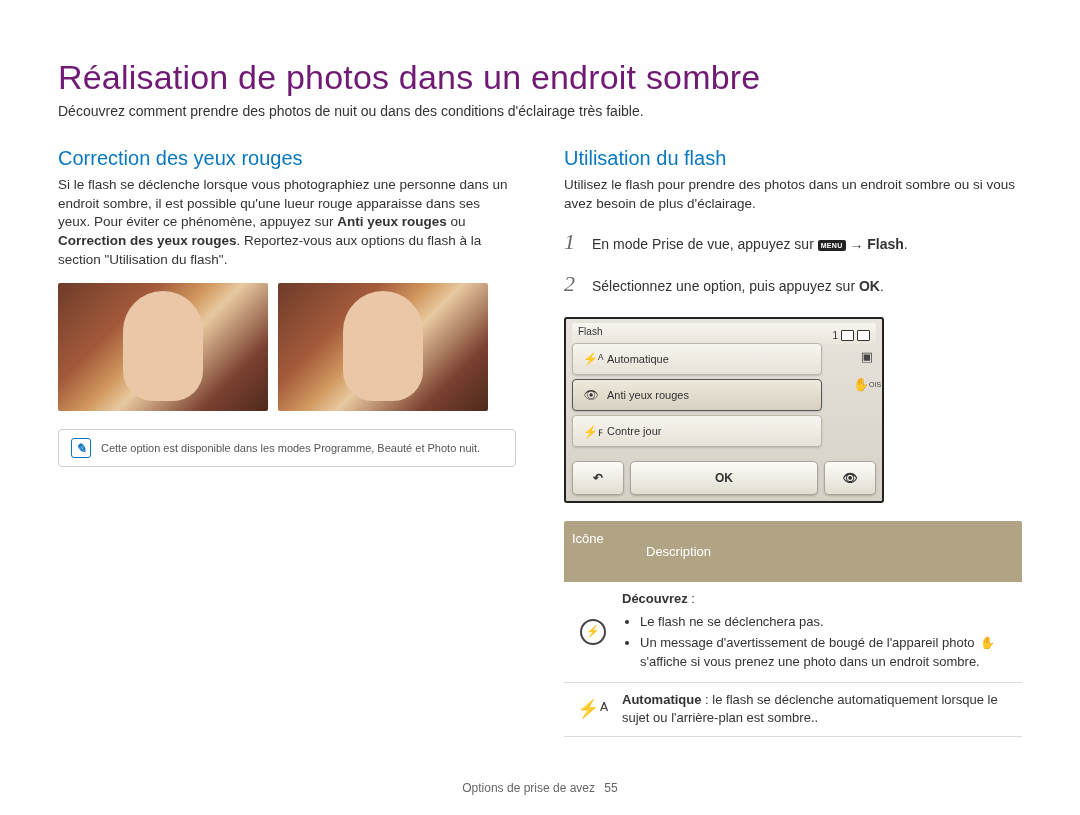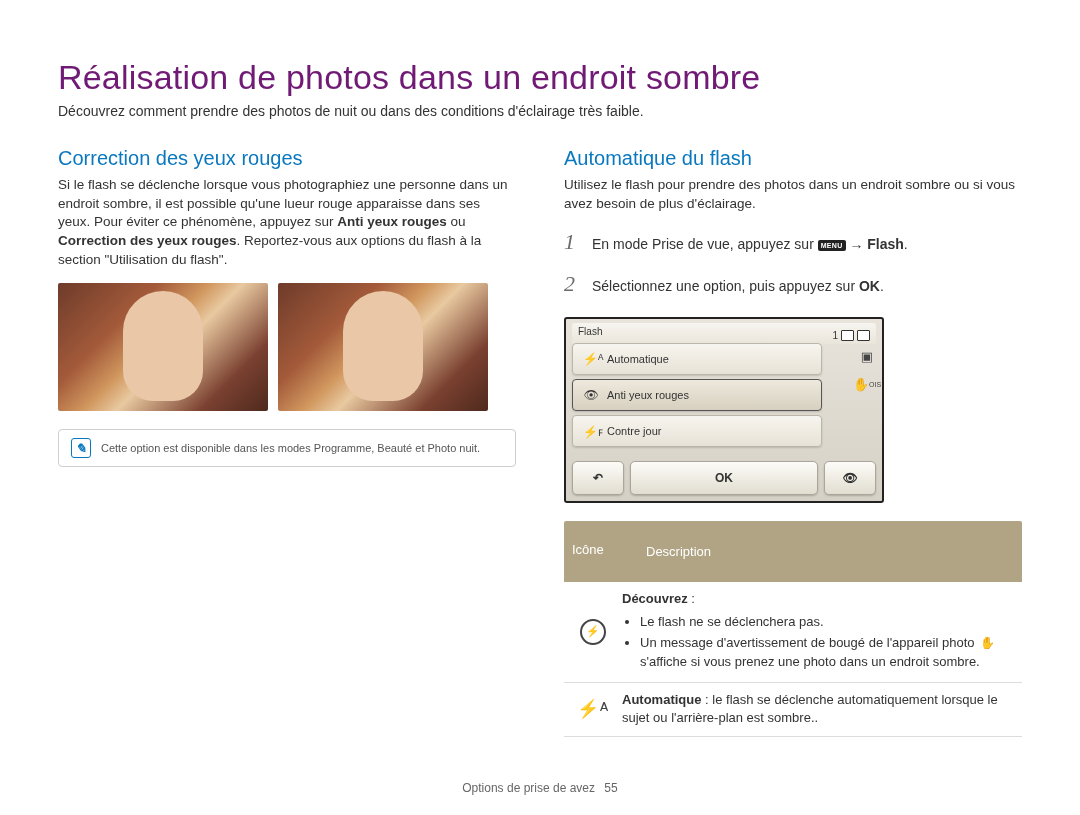--- a/index.html
+++ b/index.html
@@ -239,21 +239,21 @@
     box-shadow: 0 1px 2px rgba(0,0,0,0.2);
   }
   
   .tbl-hdr {
     display: flex;
     background: #b1a485;
     color: #fff;
     font-size: 13px;
     border-radius: 2px 2px 0 0;
   }
-  .tbl-hdr .th1 { width: 58px; padding: 21px 8px; }
+  .tbl-hdr .th1 { width: 58px; padding: 10px 8px; }
   .tbl-hdr .th2 { flex: 1; padding: 23px 8px; }
   .tbl-row {
     display: flex;
     border-bottom: 1px solid #dcdcdc;
     padding: 8px 0;
     font-size: 13px;
   }
   .tbl-row .td-ic {
     width: 58px;
     display: flex;
@@ -314,21 +314,21 @@
         </div>
       </div>
 
       <div class="note-box">
         <div class="note-icon">✎</div>
         <div>Cette option est disponible dans les modes Programme, Beauté et Photo nuit.</div>
       </div>
     </div>
 
     <div class="col">
-      <h2 class="section">Automatique du flash</h2>
+      <h2 class="section">Utilisation du flash</h2>
       <div class="para">Utilisez le flash pour prendre des photos dans un endroit sombre ou si vous avez besoin de plus d'éclairage.</div>
 
       <div class="step">
         <div class="num">1</div>
         <div class="txt">
           <span>En mode Prise de vue, appuyez sur </span><span class="inline-icon">MENU</span><span> → </span><b>Flash</b><span>.</span>
         </div>
       </div>
 
       <div class="step">

